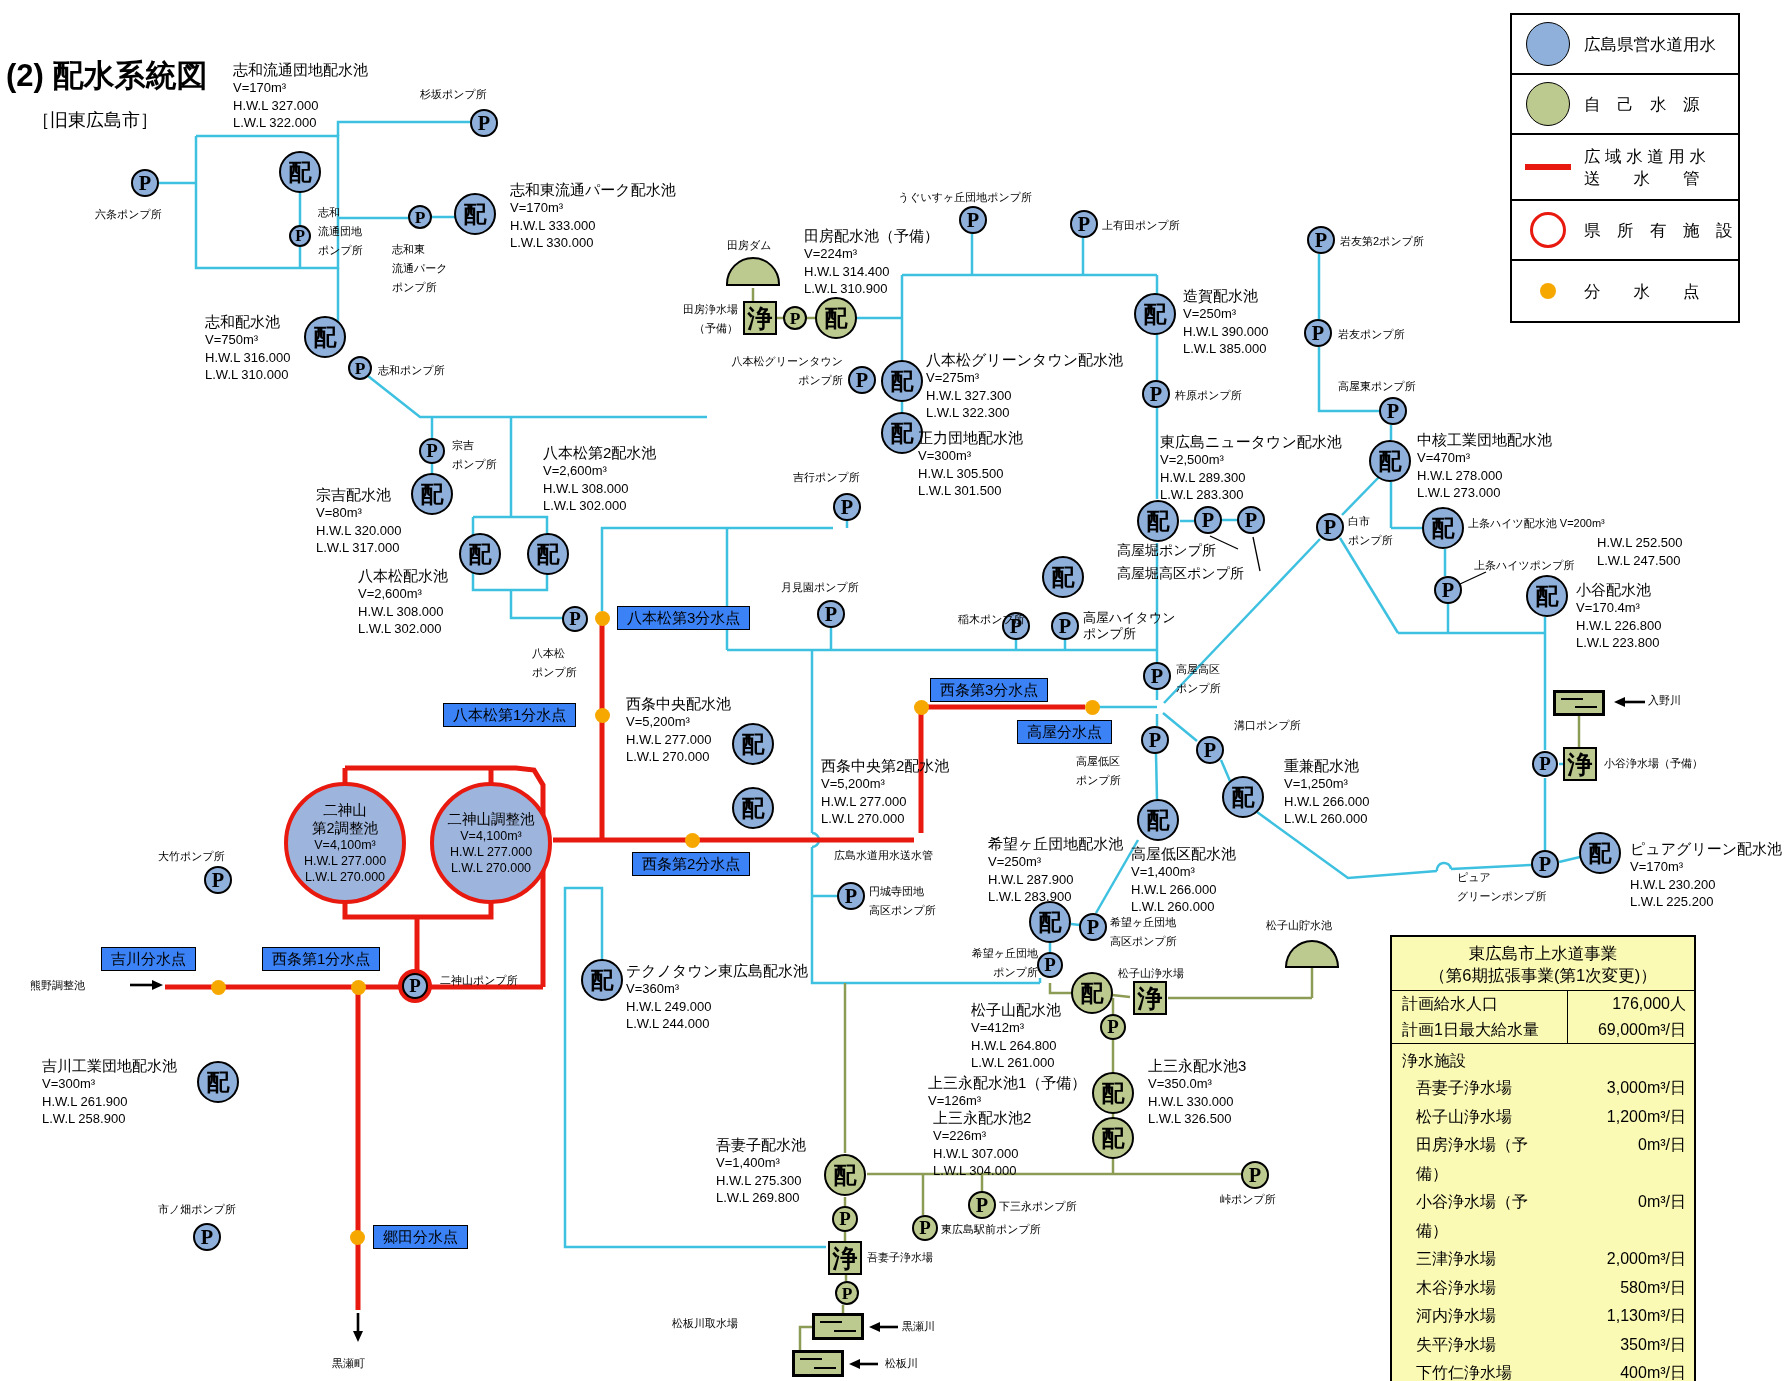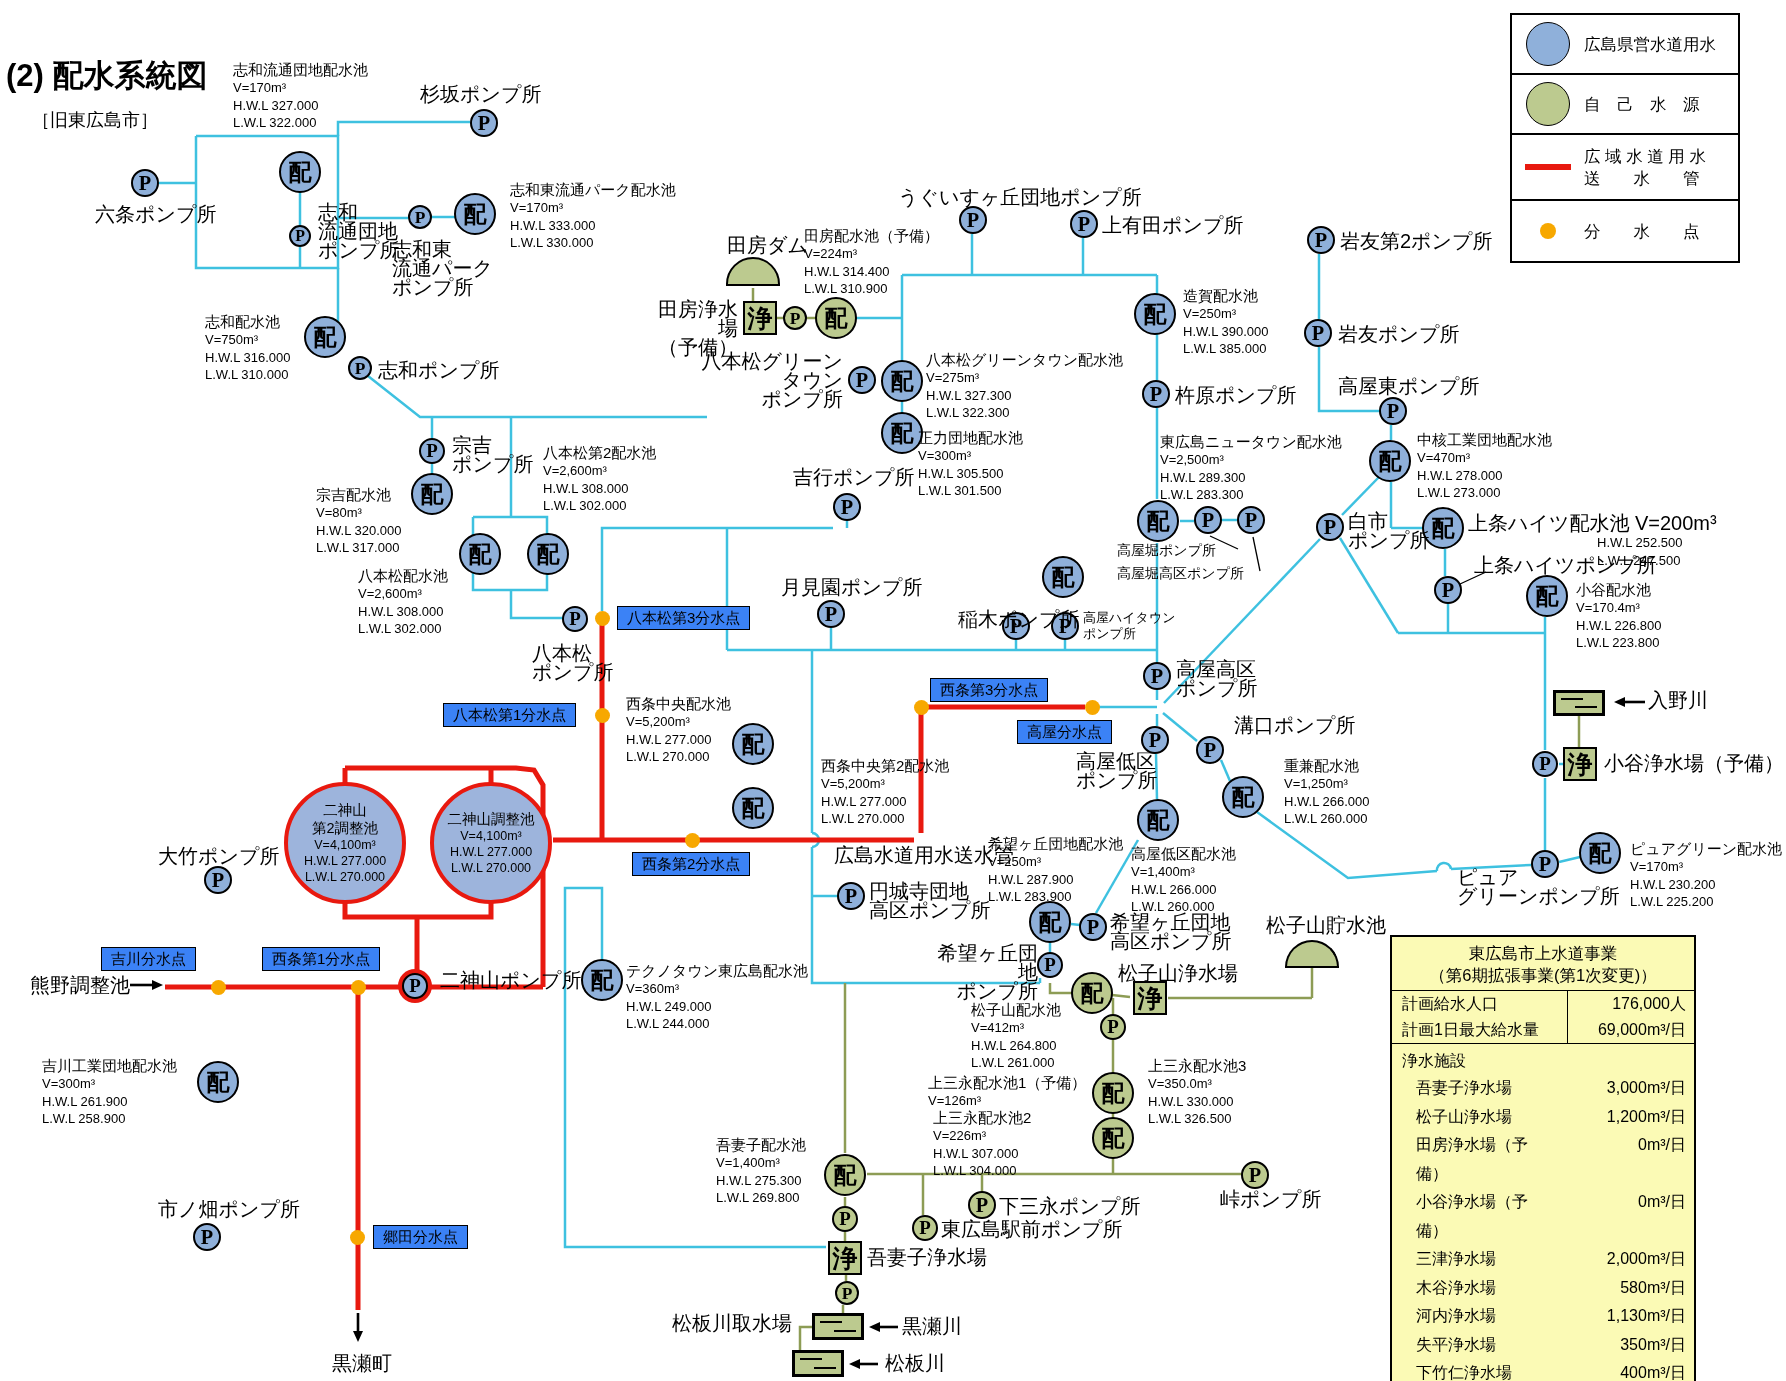--- a/index.html
+++ b/index.html
@@ -20,21 +20,21 @@
        border-radius:27px 27px 0 0;box-sizing:border-box;}
   .intake{position:absolute;border:3px solid #000;background:#bcca8f;box-sizing:border-box;}
   .intake i{position:absolute;height:2px;background:#000;display:block;}
   .big-res{position:absolute;border:4px solid #e8190f;border-radius:50%;background:#9db4dc;
            display:flex;flex-direction:column;align-items:center;justify-content:center;
            text-align:center;box-sizing:border-box;font-size:12.5px;line-height:16px;}
   .big-res .nm{font-size:14.5px;line-height:18px;}
   .dot{position:absolute;background:#f7a800;border-radius:50%;}
   .dot-box{position:absolute;border:1.5px solid #000;background:#3b82f6;font-size:15px;
            padding:2px 9px;white-space:nowrap;line-height:18px;}
-  .lbl{position:absolute;white-space:pre-line;font-size:20px;line-height:19px;}
+  .lbl{position:absolute;white-space:pre-line;font-size:11px;line-height:19px;}
   .info{position:absolute;font-size:13px;line-height:17.5px;white-space:pre-line;}
   .info .nm{font-size:15px;line-height:19px;}
   
   .legend{position:absolute;left:1510px;top:13px;width:226px;border:2px solid #000;background:#fff;}
   .legend .row{height:60px;border-bottom:2px solid #000;display:flex;align-items:center;box-sizing:border-box;}
   .legend .row:last-child{border-bottom:none;}
   .legend .sym{width:72px;display:flex;align-items:center;justify-content:center;flex:0 0 72px;}
   .legend .txt{font-size:16.5px;white-space:pre-line;line-height:22px;}
   .lg-circle{width:42px;height:42px;border-radius:50%;border:1.5px solid #000;}
   .lg-line{width:46px;height:6px;background:#e8190f;}
@@ -201,20 +201,26 @@
     </div>
     <div class="row" style="height:66px">
       <span class="sym">
           <span class="lg-line"></span>
         </span>
       <span class="txt">広 域 水 道 用 水
 送　　水　　管</span>
     </div>
     <div class="row">
       <span class="sym">
+          <span class="lg-ring"></span>
+        </span>
+      <span class="txt">県　所　有　施　設</span>
+    </div>
+    <div class="row">
+      <span class="sym">
           <span class="lg-dot"></span>
         </span>
       <span class="txt">分　　水　　点</span>
     </div>
   </div>
 
   <div class="ytable">
     <div class="ttl">
       <div>東広島市上水道事業</div>
       <div>（第6期拡張事業(第1次変更)）</div>

